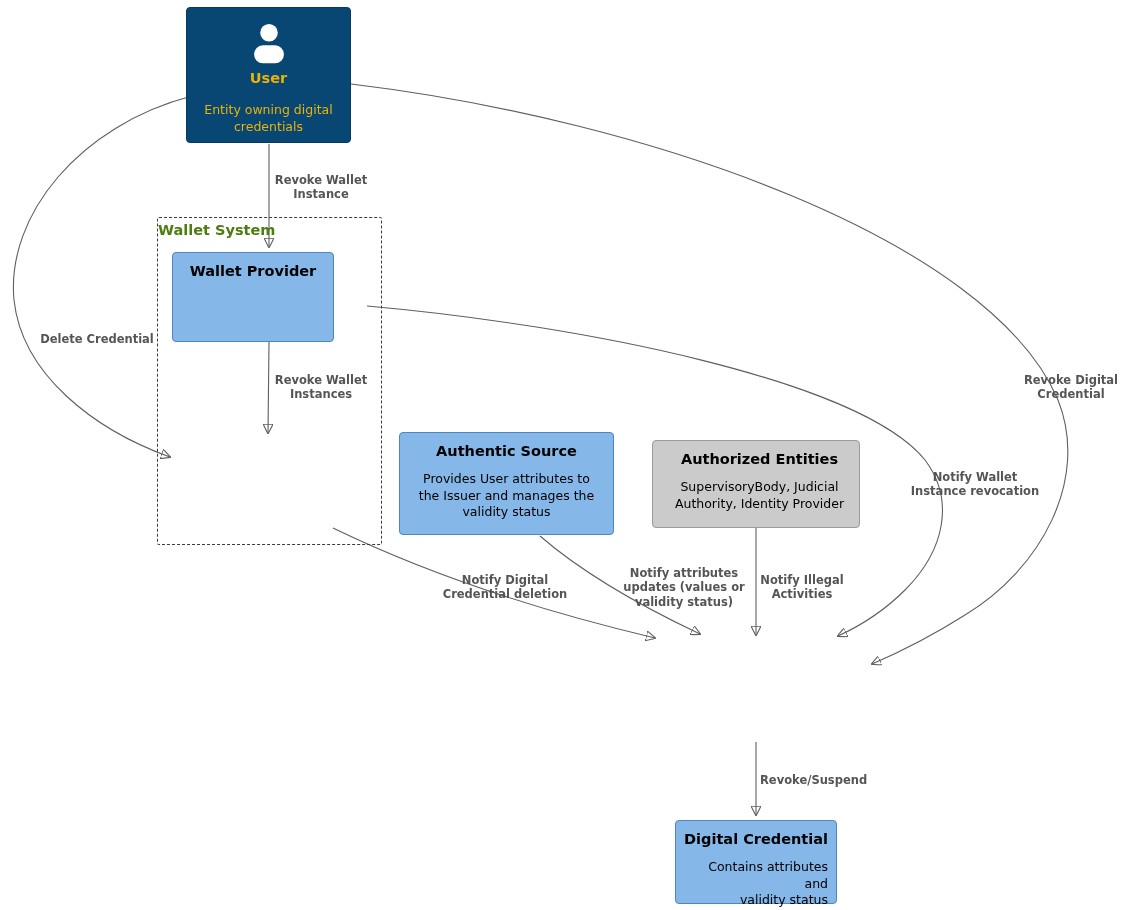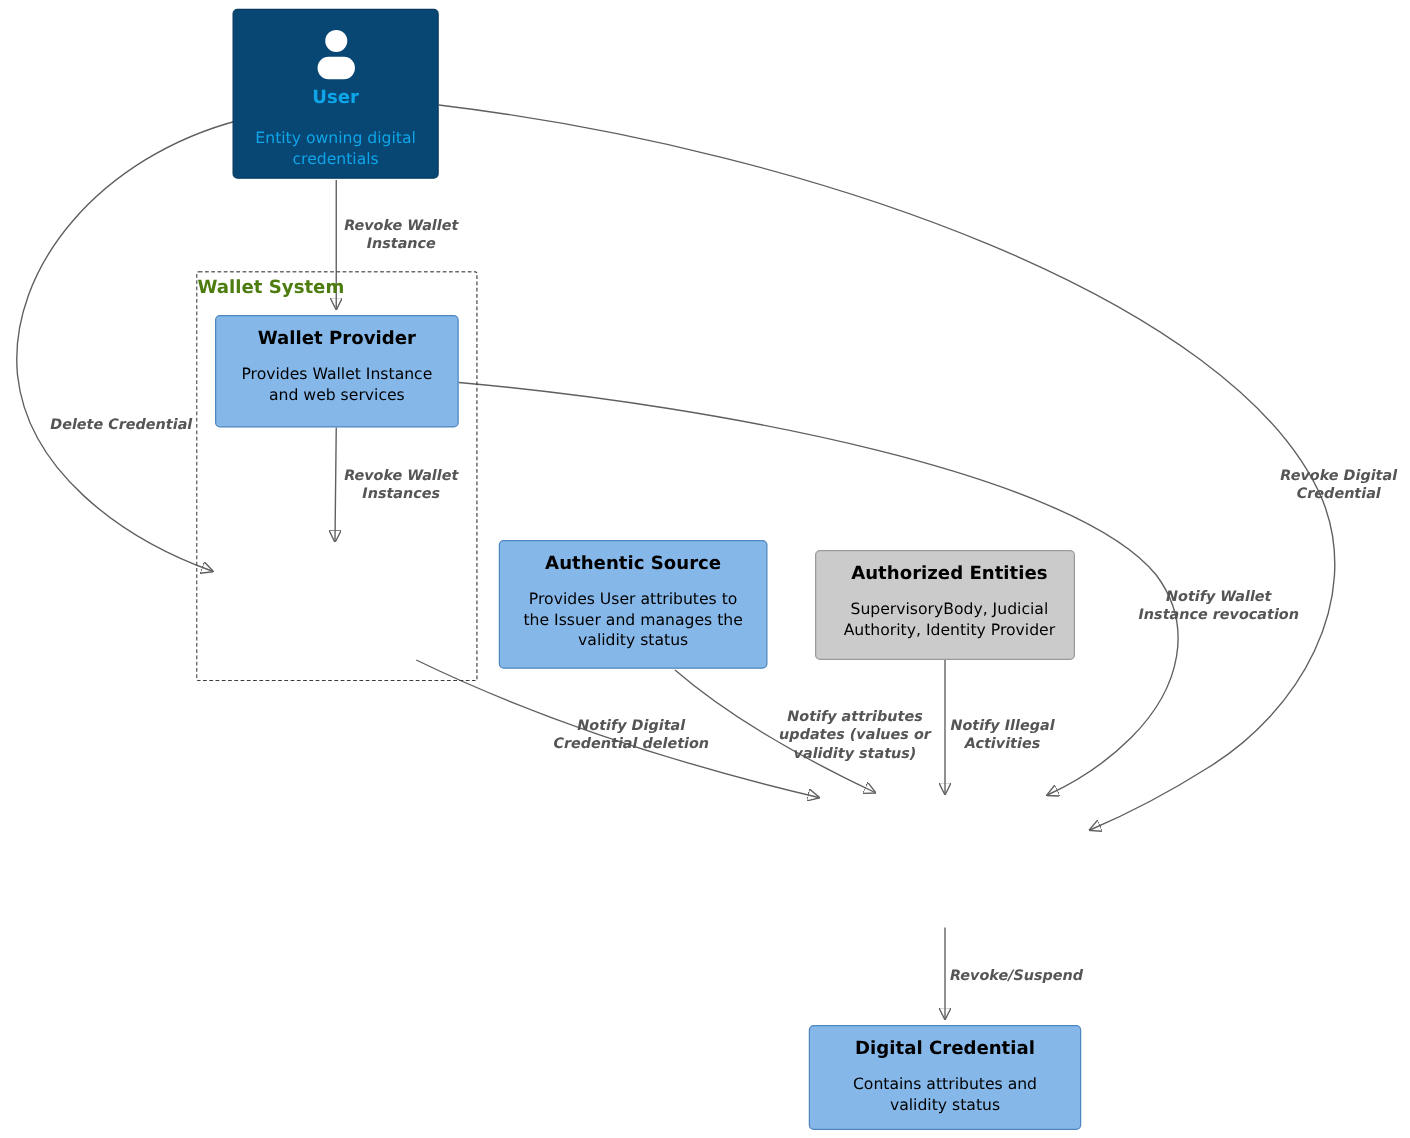--- a/index.html
+++ b/index.html
@@ -15,21 +15,21 @@
   .edges { position: absolute; left: 0; top: 0; }
   .edges path { fill: none; stroke: #5f5f5f; stroke-width: 1.1; }
 
   .node {
     position: absolute;
     border-radius: 4px;
     text-align: center;
     padding: 10px 8px;
   }
   .node.blue { background: #85b7e9; border: 1px solid #4e86c0; color: #000; }
-  .node.dark { background: #084673; border: 1px solid #063a5f; color: #0ea5e9; padding-top: 14px; }
+  .node.dark { background: #084673; border: 1px solid #063a5f; color: #eab308; padding-top: 14px; }
   .node.gray { background: #cbcbcb; border: 1px solid #9a9a9a; color: #000; padding-left: 15px; }
 
   .node .title { font-weight: bold; font-size: 14.5px; margin-bottom: 12px; }
   .node .desc { font-size: 12.5px; line-height: 1.32; white-space: pre-line; }
   .node.dark .title { margin-bottom: 0; }
   .node.dark .desc { margin-top: 16px; }
 
   .icon-wrap { display: block; margin: 0 auto 2px; height: 46px; }
 
   .group {
@@ -49,21 +49,20 @@
   }
 
   .edge-label {
     position: absolute;
     font-size: 11.5px;
     font-weight: bold;
     color: #555555;
     text-align: center;
     white-space: pre-line;
     line-height: 1.25;
-    font-style: italic;
   }
 </style>
 </head>
 <body>
 
 <div class="canvas">
 
   <svg class="edges" width="1128" height="910" viewBox="0 0 1128 910">
     <defs>
       <marker id="arr" viewBox="0 0 10 10" refX="9" refY="5" markerWidth="9" markerHeight="9" orient="auto">
@@ -99,42 +98,40 @@
       <svg width="46" height="44" viewBox="0 0 24 23" aria-hidden="true">
         <circle cx="12" cy="5.6" r="4.6" fill="#ffffff"></circle>
         <rect x="4.2" y="12.2" width="15.6" height="9.4" rx="4.6" fill="#ffffff"></rect>
       </svg>
     </span>
     <div class="title">User</div>
     <div class="desc">Entity owning digital
 credentials</div>
   </div>
 
-  <div class="node blue" style="left:172px; top:252px; width:195px; height:90px;">
+  <div class="node blue" style="left:172px; top:252px; width:162px; height:90px;">
     <div class="title">Wallet Provider</div>
-    <div class="desc">Provides Wallet Instance
-and web services</div>
   </div>
 
 
   <div class="node blue" style="left:399px; top:432px; width:215px; height:103px;">
     <div class="title">Authentic Source</div>
     <div class="desc">Provides User attributes to
 the Issuer and manages the
 validity status</div>
   </div>
 
   <div class="node gray" style="left:652px; top:440px; width:208px; height:88px;">
     <div class="title">Authorized Entities</div>
     <div class="desc">SupervisoryBody, Judicial
 Authority, Identity Provider</div>
   </div>
 
 
-  <div class="node blue" style="left:647px; top:820px; width:218px; height:84px;">
+  <div class="node blue" style="left:675px; top:820px; width:162px; height:84px;text-align:right;">
     <div class="title">Digital Credential</div>
     <div class="desc">Contains attributes and
 validity status</div>
   </div>
 
   <div class="edge-label" style="left:273px; top:173px; width:96px;">Revoke Wallet
 Instance</div>
 
   <div class="edge-label" style="left:38px; top:292px; width:118px;margin-top:40px;">Delete Credential</div>
 

